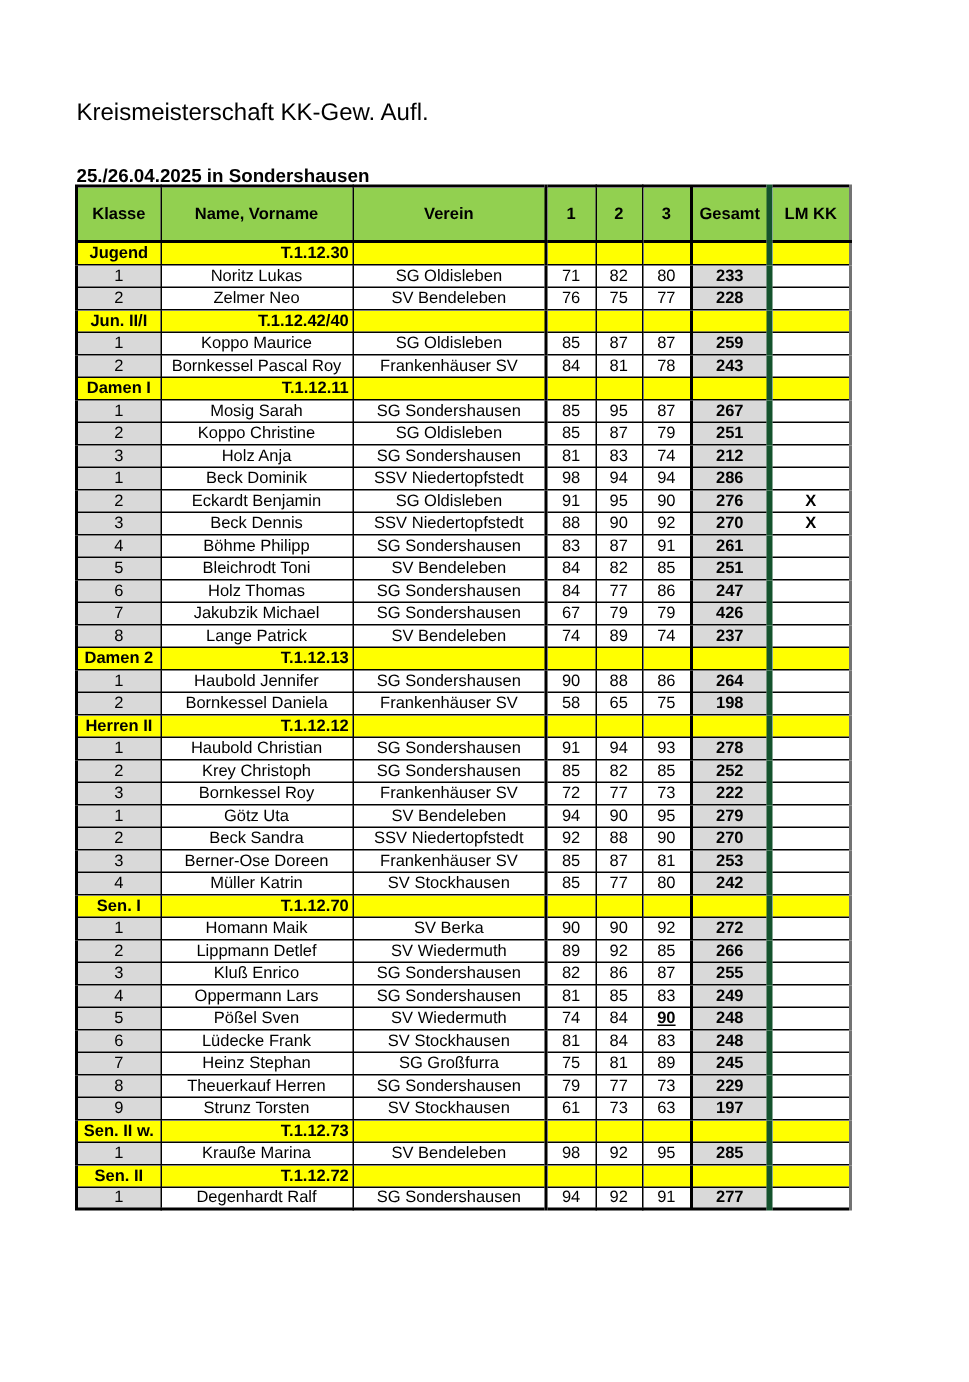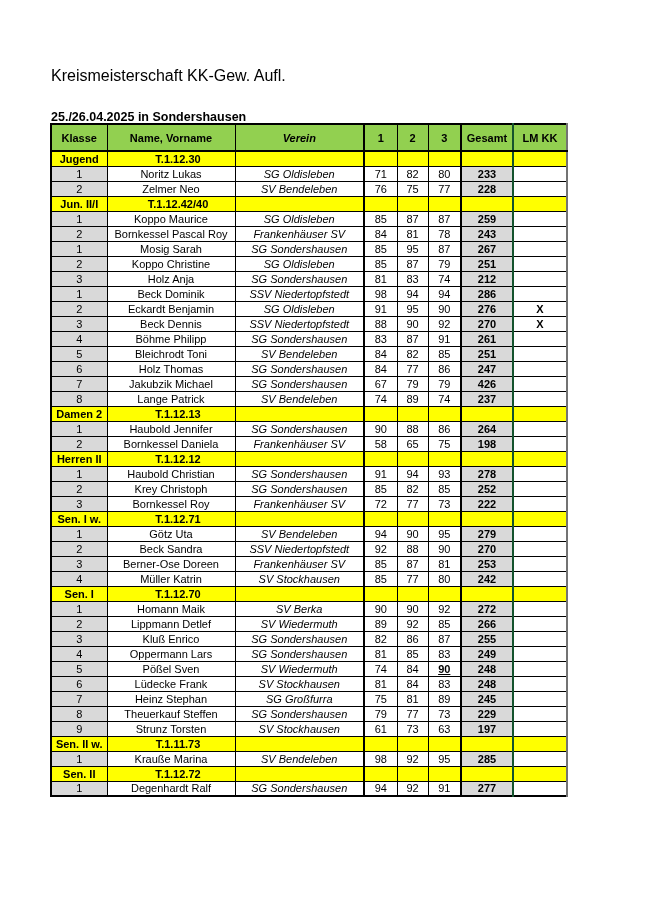--- a/index.html
+++ b/index.html
@@ -18,31 +18,31 @@
     padding:0 2px;
     text-align:center;
     white-space:nowrap;
     overflow:hidden;
     height:15px;
     box-sizing:border-box;
   }
   thead th{
     background:var(--green,#92D050);
     font-weight:bold;
-    height:27px;
+    height:37px;
     border-bottom:2px solid #000;
   }
   
-  th:nth-child(3),td:nth-child(3){border-right:2px solid #000;font-style:italic;}
+  th:nth-child(3),td:nth-child(3){border-right:2px solid #000;}
   th:nth-child(6),td:nth-child(6){border-right:2px solid #000;}
-  th:nth-child(7),td:nth-child(7){border-right:2px solid #14532d;}
+  th:nth-child(7),td:nth-child(7){border-right:4px solid #14532d;}
   th:nth-child(1),td:nth-child(1){border-left:2px solid #000;}
   th:nth-child(8),td:nth-child(8){border-right:2px solid #737373;}
   tr.cat td{background:var(--yellow,#FFFF00);font-weight:bold;}
-  td.code{text-align:center;padding-left:16px;}
+  td.code{text-align:right;padding-left:16px;}
   td.shade{background:var(--gray,#D9D9D9);}
   td.total{font-weight:bold;}
   td.lmkk{font-weight:bold;}
   td.mark{font-weight:bold;text-decoration:underline;}
 </style>
 </head>
 <body>
 
 <div class="page">
   <div class="title">Kreismeisterschaft KK-Gew. Aufl.</div>
@@ -125,20 +125,30 @@
         <tr>
           <td class="shade">2</td>
           <td>Bornkessel Pascal Roy</td>
           <td>Frankenhäuser SV</td>
           <td>84</td>
           <td>81</td>
           <td>78</td>
           <td class="shade total">243</td>
           <td class="lmkk"></td>
         </tr>
+        <tr class="cat">
+          <td>Damen I</td>
+          <td class="code">T.1.12.11</td>
+          <td></td>
+          <td></td>
+          <td></td>
+          <td></td>
+          <td></td>
+          <td></td>
+        </tr>
         <tr>
           <td class="shade">1</td>
           <td>Mosig Sarah</td>
           <td>SG Sondershausen</td>
           <td>85</td>
           <td>95</td>
           <td>87</td>
           <td class="shade total">267</td>
           <td class="lmkk"></td>
         </tr>
@@ -305,30 +315,20 @@
         <tr>
           <td class="shade">3</td>
           <td>Bornkessel Roy</td>
           <td>Frankenhäuser SV</td>
           <td>72</td>
           <td>77</td>
           <td>73</td>
           <td class="shade total">222</td>
           <td class="lmkk"></td>
         </tr>
-        <tr class="cat">
-          <td>Sen. I w.</td>
-          <td class="code">T.1.12.71</td>
-          <td></td>
-          <td></td>
-          <td></td>
-          <td></td>
-          <td></td>
-          <td></td>
-        </tr>
         <tr>
           <td class="shade">1</td>
           <td>Götz Uta</td>
           <td>SV Bendeleben</td>
           <td>94</td>
           <td>90</td>
           <td>95</td>
           <td class="shade total">279</td>
           <td class="lmkk"></td>
         </tr>
@@ -437,41 +437,41 @@
           <td>Heinz Stephan</td>
           <td>SG Großfurra</td>
           <td>75</td>
           <td>81</td>
           <td>89</td>
           <td class="shade total">245</td>
           <td class="lmkk"></td>
         </tr>
         <tr>
           <td class="shade">8</td>
-          <td>Theuerkauf Steffen</td>
+          <td>Theuerkauf Herren</td>
           <td>SG Sondershausen</td>
           <td>79</td>
           <td>77</td>
           <td>73</td>
           <td class="shade total">229</td>
           <td class="lmkk"></td>
         </tr>
         <tr>
           <td class="shade">9</td>
           <td>Strunz Torsten</td>
           <td>SV Stockhausen</td>
           <td>61</td>
           <td>73</td>
           <td>63</td>
           <td class="shade total">197</td>
           <td class="lmkk"></td>
         </tr>
         <tr class="cat">
           <td>Sen. II w.</td>
-          <td class="code">T.1.11.73</td>
+          <td class="code">T.1.12.73</td>
           <td></td>
           <td></td>
           <td></td>
           <td></td>
           <td></td>
           <td></td>
         </tr>
         <tr>
           <td class="shade">1</td>
           <td>Krauße Marina</td>

